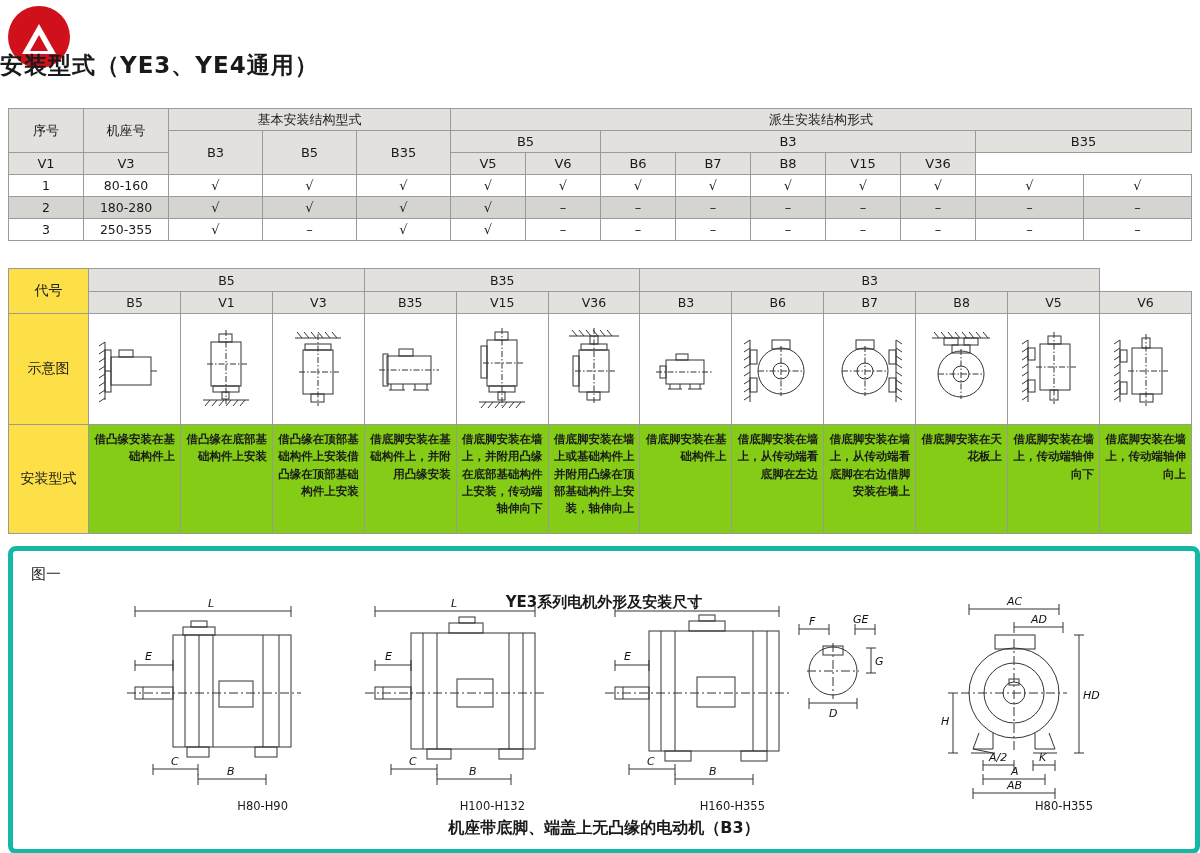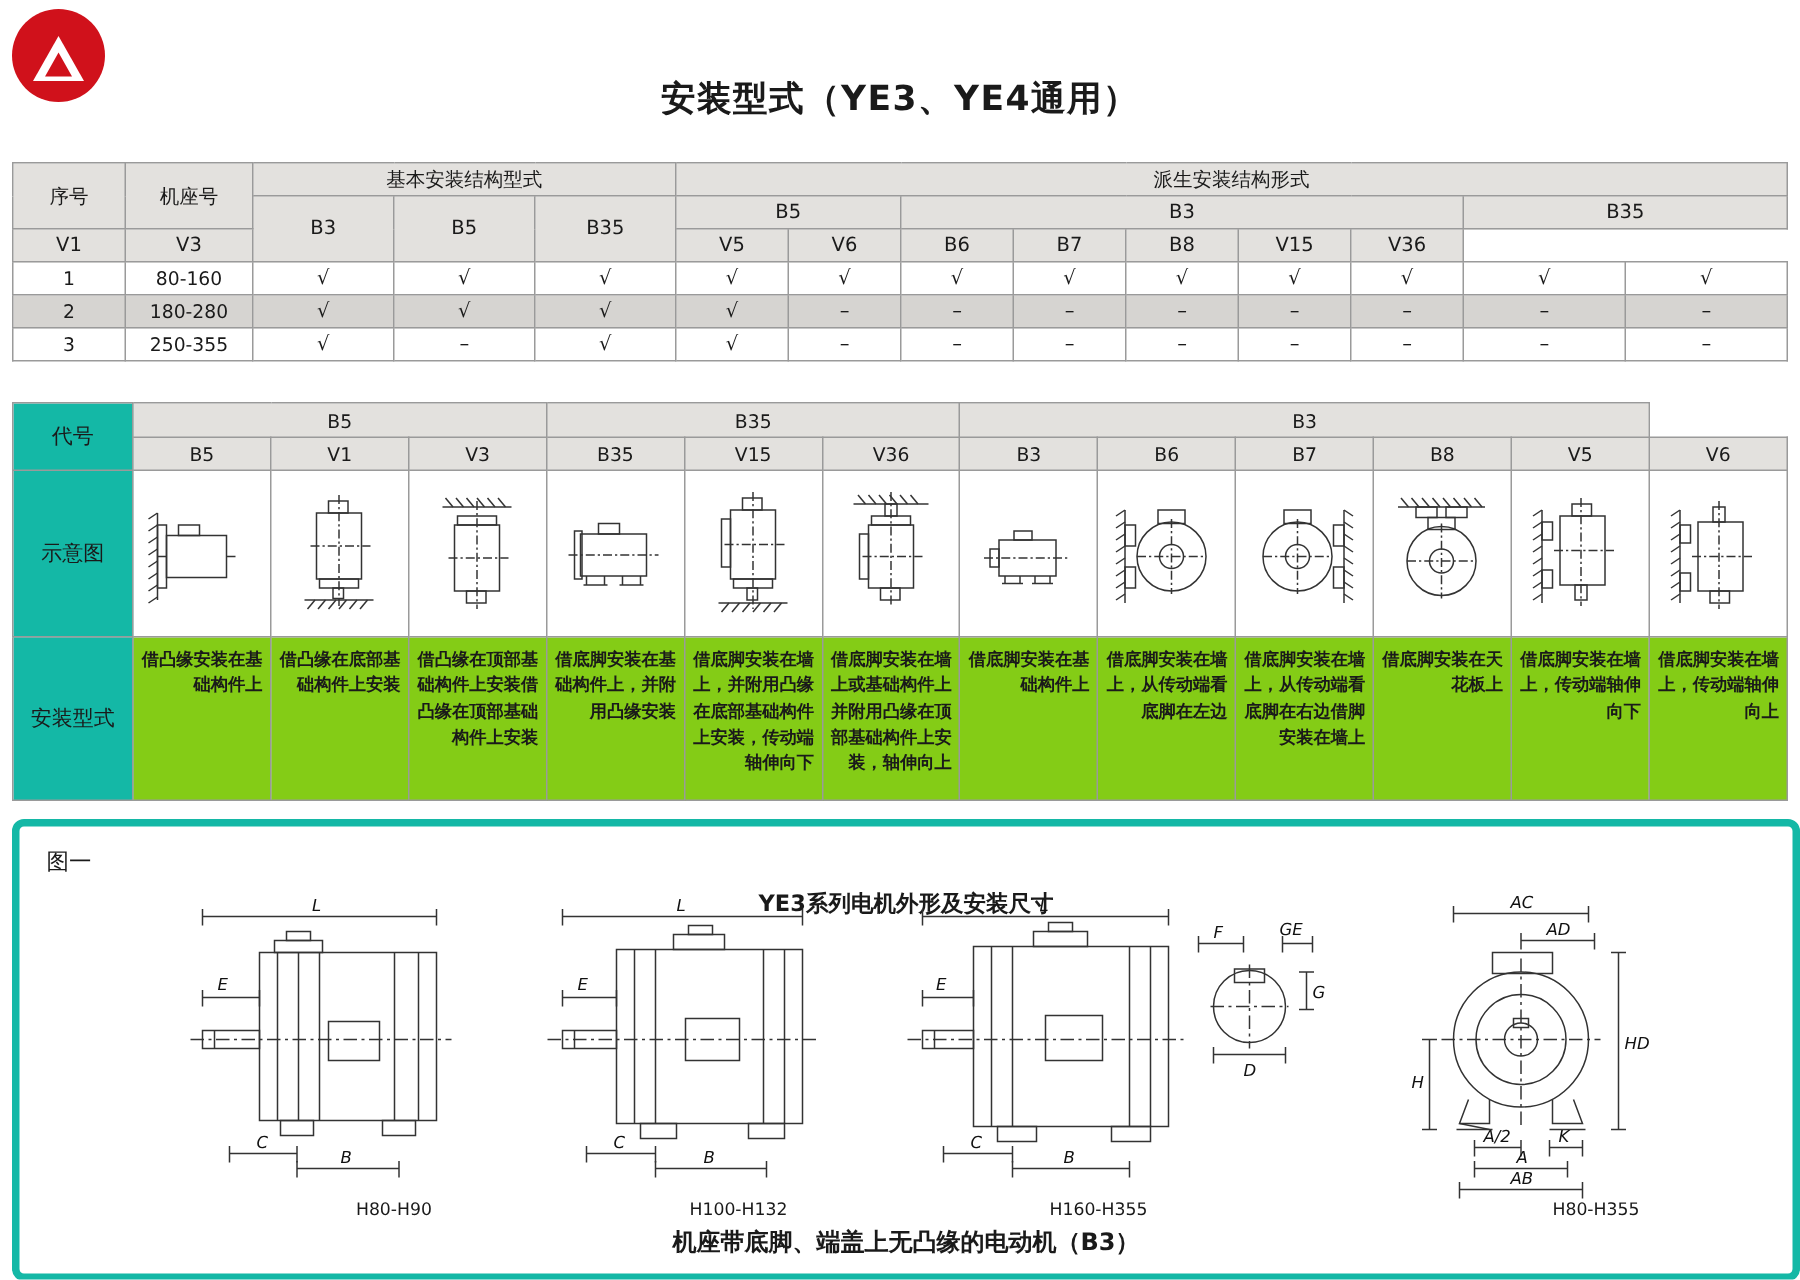--- a/index.html
+++ b/index.html
@@ -36,21 +36,21 @@
   .logo-cn{
     font-size:30px;font-weight:bold;letter-spacing:2px;color:#111;
     font-family:"DejaVu Sans","Liberation Sans",sans-serif;
     line-height:1.05;
   }
   .logo-cn sup{font-size:10px;vertical-align:super;font-weight:normal;}
   .logo-en{
     font-size:12.5px;font-weight:bold;letter-spacing:2.2px;color:#111;margin-top:2px;
   }
   .page-title{
-    position:absolute;left:0;right:0;top:50px;text-align:center;
+    position:absolute;left:0;right:0;top:50px;text-align:left;
     font-size:23px;font-weight:bold;letter-spacing:1px;
   }
   
   table{border-collapse:collapse;}
   .t1{
     position:absolute;left:8px;top:108px;width:1184px;
     font-size:12.5px;
   }
   .t1 th,.t1 td{
     border:1px solid #9a9a9a;text-align:center;vertical-align:middle;
@@ -63,21 +63,21 @@
   .dash{font-size:13px;line-height:1;}
   
   .t2{
     position:absolute;left:8px;top:268px;width:1184px;font-size:12.5px;
   }
   .t2 th,.t2 td{
     border:1px solid #9a9a9a;text-align:center;vertical-align:middle;padding:0;
   }
   .t2 .hdr{background:#e3e1de;font-weight:normal;height:22px;}
   .t2 .sub{background:#e3e1de;font-weight:normal;height:21px;}
-  .t2 .rowlabel{background:#14b8a6;width:86px;font-size:14px;}
+  .t2 .rowlabel{background:#fde047;width:86px;font-size:14px;}
   .t2 .diagcell{height:110px;background:#fff;}
   .t2 .desc{
     background:#84cc16;font-size:11.5px;line-height:1.5;text-align:right;
     padding:6px 5px;vertical-align:top;height:96px;font-weight:bold;
   }
   
   .fig{
     position:absolute;left:8px;top:546px;width:1182px;height:298px;
     border:5px solid #14b8a6;border-radius:8px;background:#fff;
   }

